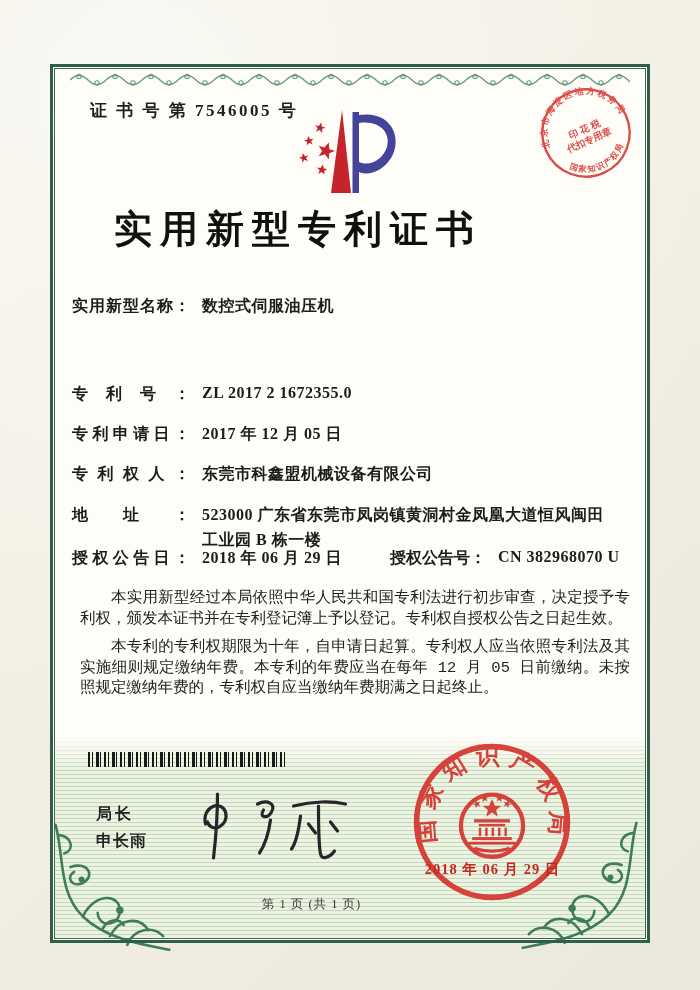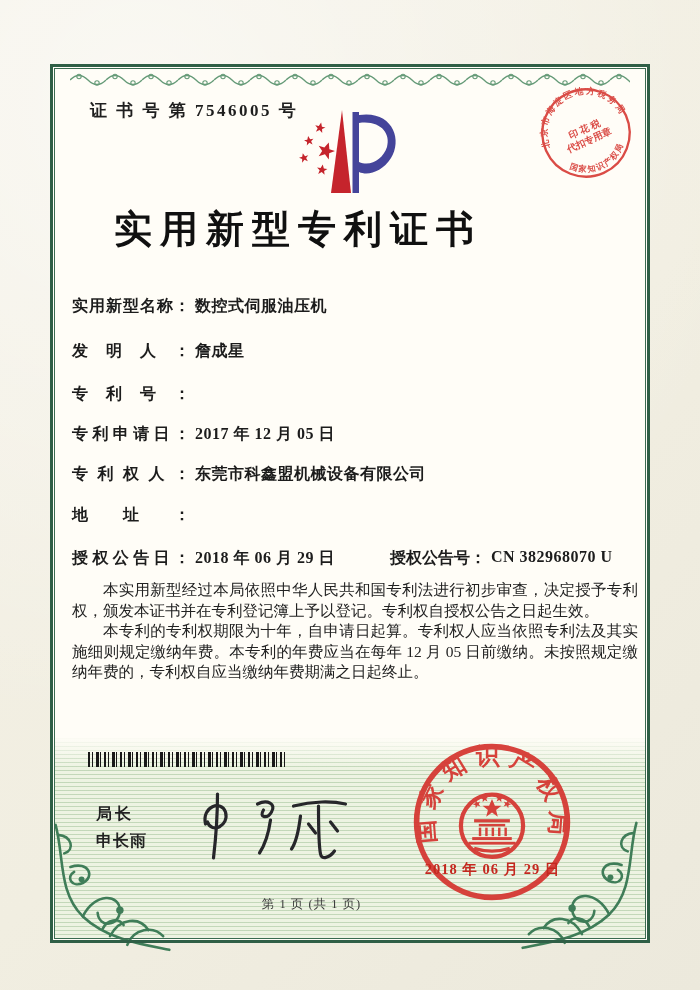--- a/index.html
+++ b/index.html
@@ -44,30 +44,30 @@
   .title{
     position:absolute;left:0;top:204px;width:596px;text-align:center;
     font-size:38px;font-weight:700;letter-spacing:8px;color:#101010;
   }
   
   .frow{position:absolute;left:72px;display:flex;font-size:16px;font-weight:600;color:#1c1c1c;justify-content:space-between;}
   .flabel{
     display:inline-block;width:118px;flex:0 0 118px;
     text-align:justify;text-align-last:justify;
   }
-  .fvalue{margin-left:5px;letter-spacing:.5px;}
+  .fvalue{margin-left:12px;letter-spacing:.5px;}
   .fvalue .line2{margin-top:4px;}
   .frow2{position:absolute;left:390px;display:flex;font-size:16px;font-weight:600;color:#1c1c1c;}
   .frow2 .flabel{width:96px;flex:0 0 96px;}
   
   .body-text{
     position:absolute;left:72px;top:580px;width:566px;
     font-size:15.5px;line-height:20.6px;color:#222;text-align:justify;
   }
-  .body-text p{margin:0;text-indent:2em;}
+  .body-text p{margin:8px;text-indent:2em;font-family:Liberation Mono, monospace;}
   
   .barcode{
     position:absolute;left:88px;top:752px;width:198px;height:15px;
     background:repeating-linear-gradient(90deg,
       #181818 0 2px, transparent 2px 4px,
       #181818 4px 5px, transparent 5px 8px,
       #181818 8px 11px, transparent 11px 12px,
       #181818 12px 13px, transparent 13px 16px);
   }
   .sig-title{position:absolute;left:96px;top:804px;font-size:16px;font-weight:700;color:#222;letter-spacing:3px;}
@@ -138,37 +138,38 @@
     <use href="#star" transform="translate(8,52) scale(1.0) rotate(-14)" fill="#c5242c"></use>
     <use href="#star" transform="translate(26,64) scale(1.1) rotate(8)" fill="#c5242c"></use>
   </svg>
 
   <div class="title">实用新型专利证书</div>
 
   <div class="frow" style="top:296px">
     <span class="flabel">实用新型名称：</span>
     <span class="fvalue">数控式伺服油压机</span>
   </div>
-  <div class="frow" style="top:341px">
-    <span class="flabel">发明人：</span>
-    <span class="fvalue">詹成星</span>
-  </div>
   <div class="frow" style="top:384px">
     <span class="flabel">专利号：</span>
+    <span class="fvalue">ZL 2017 2 1672355.0</span>
   </div>
   <div class="frow" style="top:424px">
     <span class="flabel">专利申请日：</span>
     <span class="fvalue">2017 年 12 月 05 日</span>
   </div>
   <div class="frow" style="top:464px">
     <span class="flabel">专利权人：</span>
     <span class="fvalue">东莞市科鑫盟机械设备有限公司</span>
   </div>
   <div class="frow" style="top:505px">
     <span class="flabel">地址：</span>
+    <span class="fvalue">
+      <div>523000 广东省东莞市凤岗镇黄洞村金凤凰大道恒风闽田</div>
+      <div class="line2">工业园 B 栋一楼</div>
+    </span>
   </div>
   <div class="frow" style="top:548px">
     <span class="flabel">授权公告日：</span>
     <span class="fvalue">2018 年 06 月 29 日</span>
   </div>
   <div class="frow2" style="top:548px">
     <span class="flabel">授权公告号：</span>
     <span class="fvalue">CN 382968070 U</span>
   </div>
 

